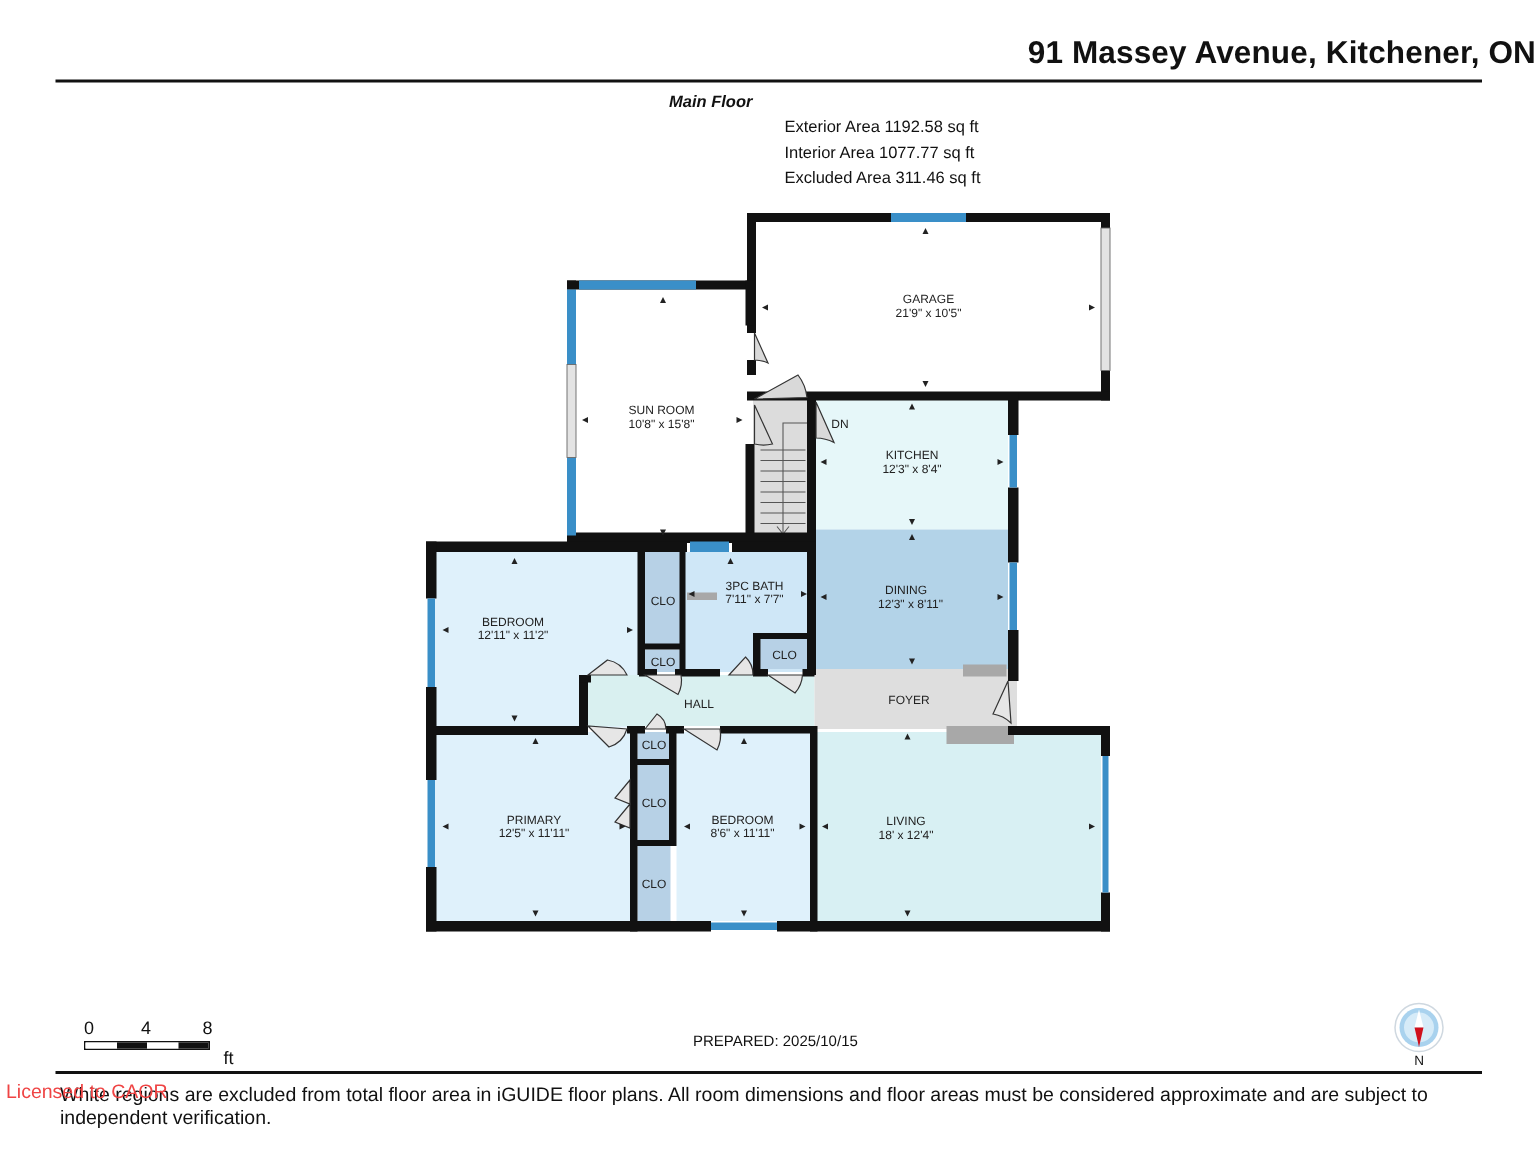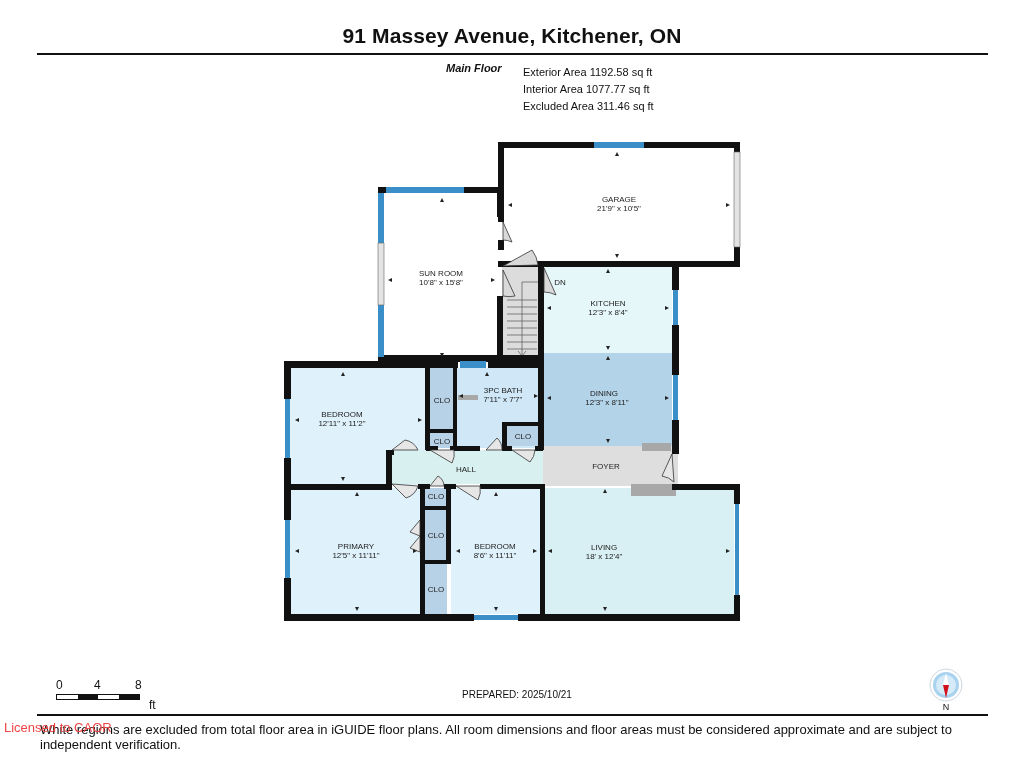--- a/index.html
+++ b/index.html
@@ -1,21 +1,21 @@
 <!DOCTYPE html>
 <html><head>
 <meta charset="utf-8">
 <style>
   html, body { margin:0; padding:0; background:#ffffff; }
   body { width:1024px; height:768px; position:relative; overflow:hidden; font-family:"Liberation Sans", sans-serif; color:#111; }
-  .title { position:absolute; left:0; top:24px; width:1024px; text-align:center; font-weight:bold; font-size:21px; letter-spacing:0.1px; }
+  .title { position:absolute; left:0; top:24px; width:1024px; text-align:right; font-weight:bold; font-size:21px; letter-spacing:0.1px; }
   .rule-top { position:absolute; left:37px; top:53px; width:951px; height:2px; background:#111; }
   .areas { position:absolute; top:60px; left:446px; font-size:11px; line-height:17px; }
   .areas .floor { position:absolute; left:0; top:0; font-weight:bold; width:70px;font-style:italic; }
-  .areas .lines { position:absolute; left:77px; top:4px; white-space:nowrap; }
+  .areas .lines { position:absolute; left:77px; top:17px; white-space:nowrap; }
   svg.plan { position:absolute; left:0; top:0; }
   .room-label { font-family:"Liberation Sans", sans-serif; font-size:8px; fill:#222; text-anchor:middle; }
   .scale { position:absolute; left:56px; top:678px; width:120px; height:30px; }
   .scale .n { position:absolute; top:0; font-size:12px; }
   .scale .bar { position:absolute; top:16px; left:0; height:6px; width:84px; border:1px solid #111; box-sizing:border-box; display:flex; }
   .scale .bar span { flex:1; }
   .scale .ft { position:absolute; left:93px; top:20px; font-size:12px; }
   .prepared { position:absolute; left:462px; top:689px; font-size:10px; }
   .compass { position:absolute; left:928px; top:668px; width:36px; height:44px; }
   .rule-bottom { position:absolute; left:37px; top:714px; width:951px; height:2px; background:#111; }
@@ -244,21 +244,21 @@
   <span class="n" style="left:79px">8</span>
   <div class="bar">
     <span style="background:#fff"></span>
       <span style="background:#111"></span>
       <span style="background:#fff"></span>
       <span style="background:#111"></span>
   </div>
   <span class="ft">ft</span>
 </div>
 
-<div class="prepared">PREPARED: 2025/10/21</div>
+<div class="prepared">PREPARED: 2025/10/15</div>
 
 <div class="compass">
   <svg width="36" height="44" viewBox="0 0 36 44">
     <circle cx="18" cy="17" r="16" fill="#ffffff" stroke="#cfd8e0" stroke-width="1"></circle>
     <circle cx="18" cy="17" r="13" fill="#a9d2ee"></circle>
     <circle cx="18" cy="17" r="10" fill="#d6ebf8"></circle>
     <path d="M18,5 L21,17 L15,17 Z" fill="#ffffff"></path>
     <path d="M15,17 L21,17 L18,30 Z" fill="#d0101c"></path>
   </svg>
   <div style="position:absolute;left:0;top:34px;width:36px;text-align:center;font-size:9px;">N</div>

